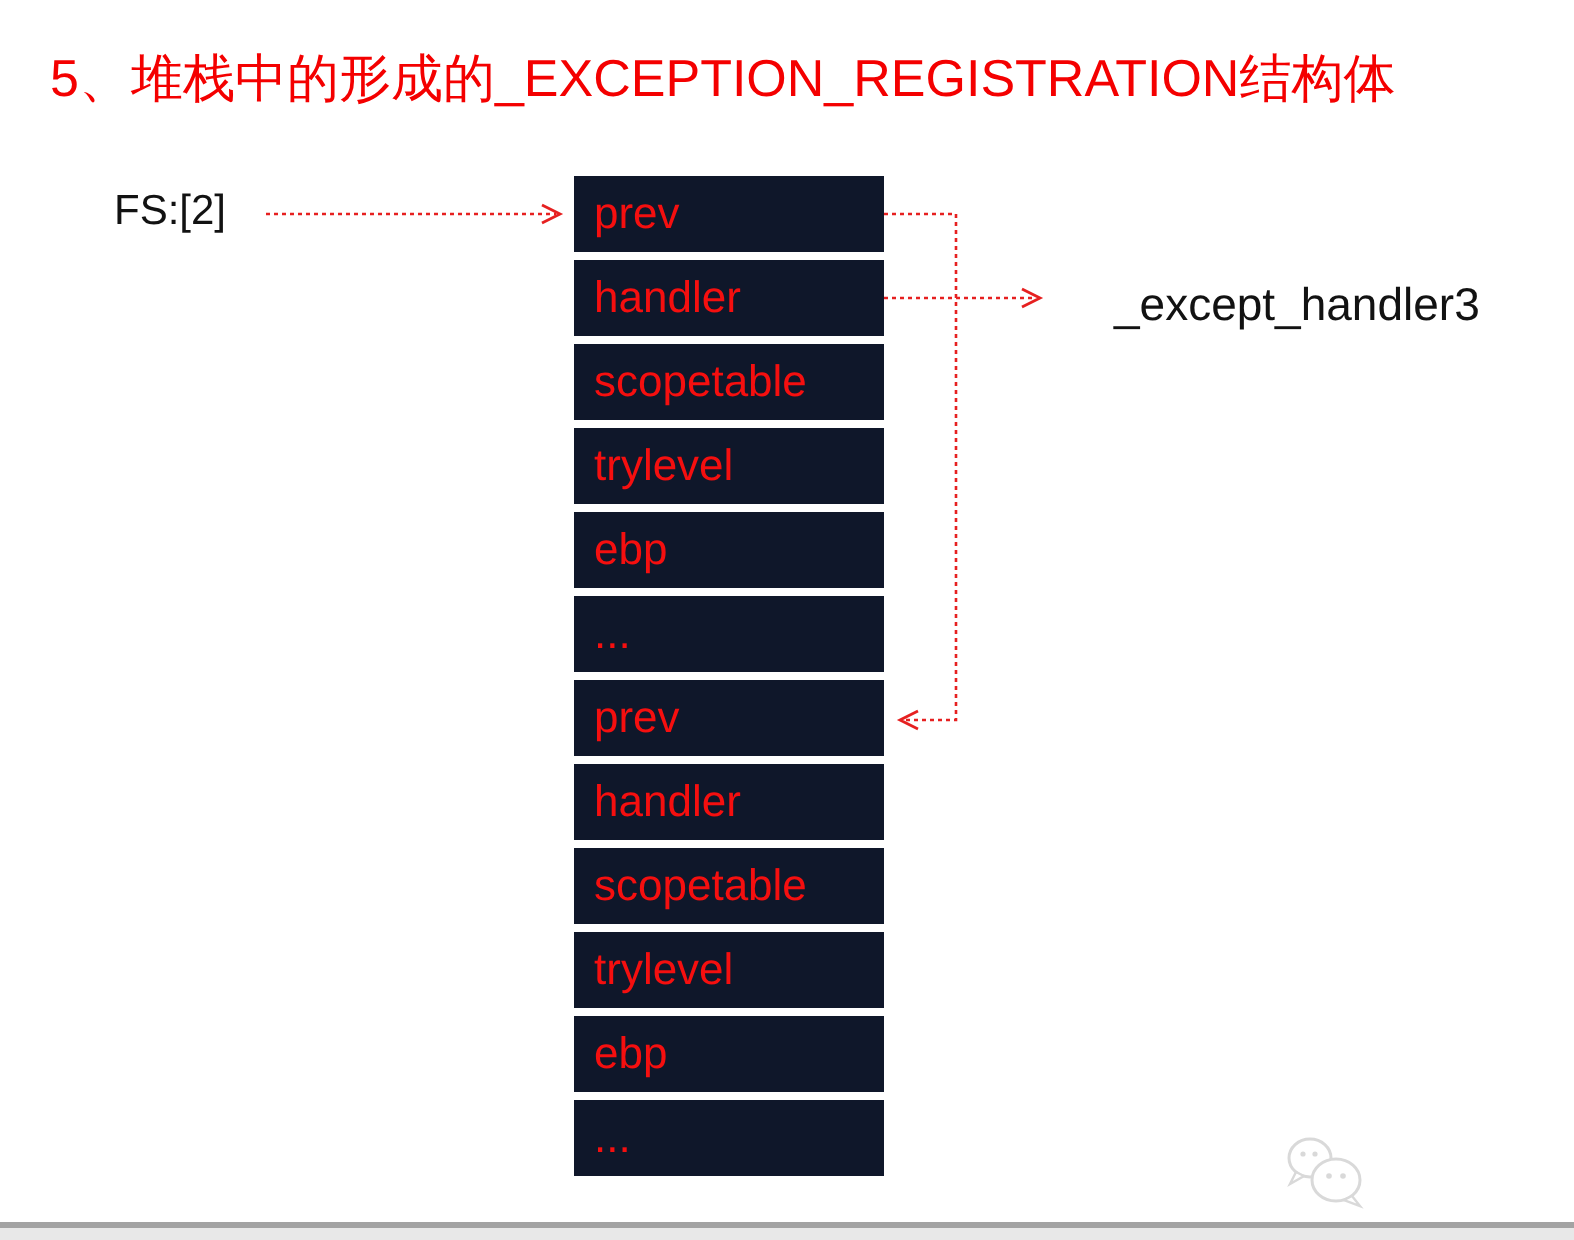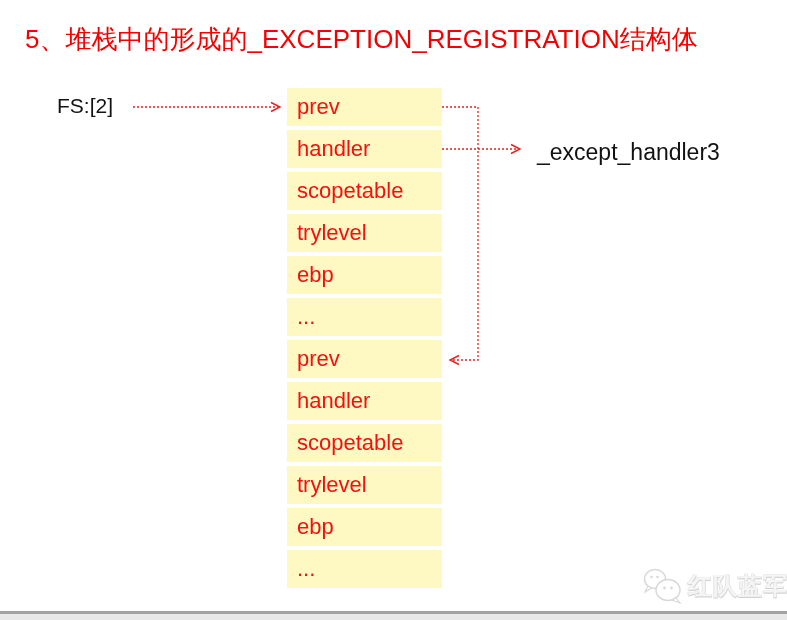--- a/index.html
+++ b/index.html
@@ -33,31 +33,31 @@
     position: absolute;
     left: 287px;
     top: 88px;
     width: 155px;
     display: flex;
     flex-direction: column;
     gap: 4px;
   }
   .cell {
     height: 38px;
-    background: #fef9c3;
+    background: #0f172a;
     color: #f50f0f;
     font-size: 22px;
     display: flex;
     align-items: center;
     padding-left: 10px;
     box-sizing: border-box;
   }
   .handler-name {
     position: absolute;
-    left: 537px;
+    left: 557px;
     top: 139px;
     font-size: 23px;
     color: #121212;
     white-space: nowrap;
   }
   .arrows {
     position: absolute;
     left: 0; top: 0;
     width: 787px;
     height: 620px;
@@ -138,19 +138,18 @@
     <svg width="44" height="40" viewBox="0 0 44 40" xmlns="http://www.w3.org/2000/svg">
       <ellipse cx="15" cy="13" rx="10.5" ry="9.5" fill="#ffffff" stroke="#d9d9d9" stroke-width="1.5"></ellipse>
       <path d="M8 20 L5 26 L12 22 Z" fill="#ffffff" stroke="#d9d9d9" stroke-width="1.2"></path>
       <circle cx="11.5" cy="11" r="1.3" fill="#d9d9d9"></circle>
       <circle cx="17.5" cy="11" r="1.3" fill="#d9d9d9"></circle>
       <ellipse cx="28" cy="24" rx="12" ry="10.5" fill="#ffffff" stroke="#d9d9d9" stroke-width="1.5"></ellipse>
       <path d="M36 32 L40 37 L32 34 Z" fill="#ffffff" stroke="#d9d9d9" stroke-width="1.2"></path>
       <circle cx="24.5" cy="22" r="1.4" fill="#d9d9d9"></circle>
       <circle cx="31.5" cy="22" r="1.4" fill="#d9d9d9"></circle>
     </svg>
-    <span class="watermark-text">红队蓝军</span>
   </div>
 
   <div class="divider"></div>
   <div class="footer-strip"></div>
 
 </div>
 
 </body></html>

